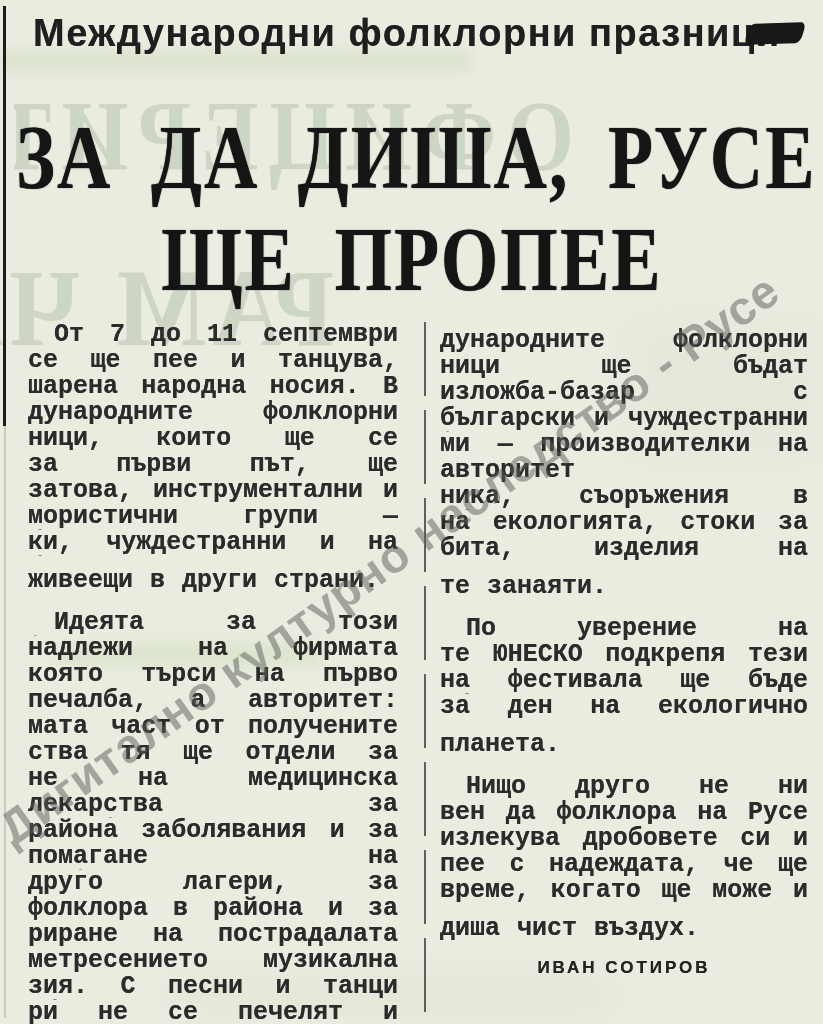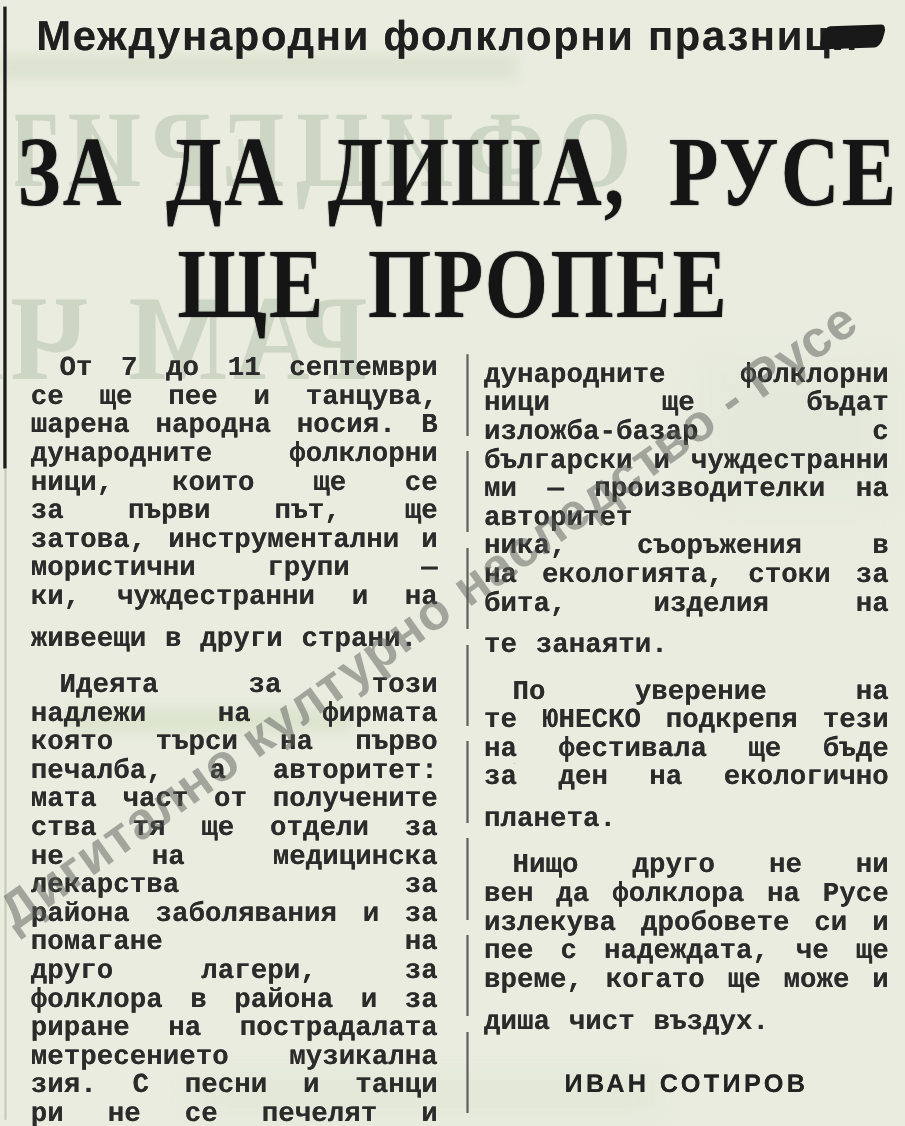--- a/index.html
+++ b/index.html
@@ -73,22 +73,22 @@
     height:26px;line-height:26px;overflow:hidden;
     font-size:25px;font-weight:700;
     text-align:justify;text-align-last:justify;
     text-shadow:0 0 .4px rgba(40,40,40,.75);
     word-spacing:2px;
     font-family:Liberation Mono, monospace;
   }
   .ln.end{text-align-last:left;margin-top:12px;}
   .ln.ind{text-indent:26px;}
   .byline{
-    margin-top:30px;text-align:center;
-    font-size:23px;font-weight:700;letter-spacing:3px;color:#232323;
+    margin-top:16px;text-align:center;
+    font-size:17px;font-weight:700;letter-spacing:3px;color:#232323;
     text-shadow:0 0 .5px rgba(30,30,30,.8);
   }
 
   
   .watermark{
     position:absolute;left:4px;top:806px;z-index:8;
     font-size:47px;font-weight:700;letter-spacing:1px;white-space:nowrap;
     color:rgba(90,94,90,.5);
     transform:rotate(-35.5deg);transform-origin:left center;
     pointer-events:none;

